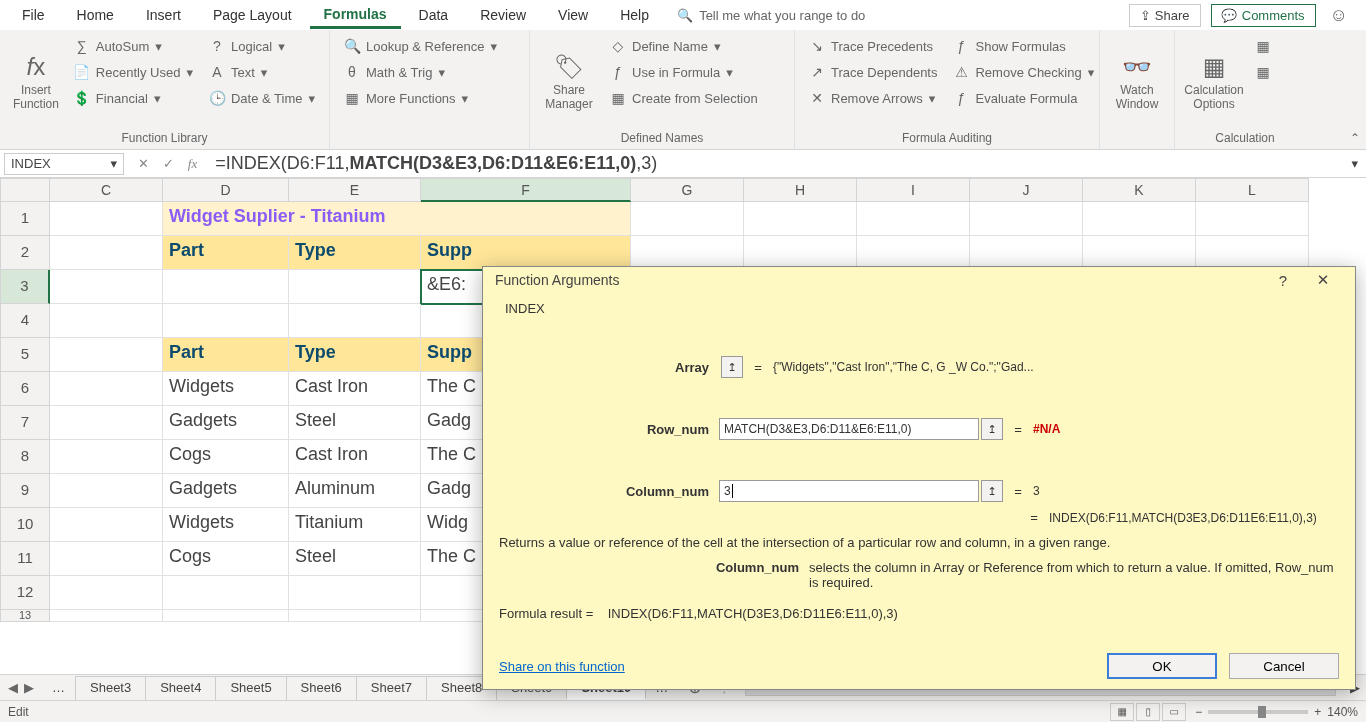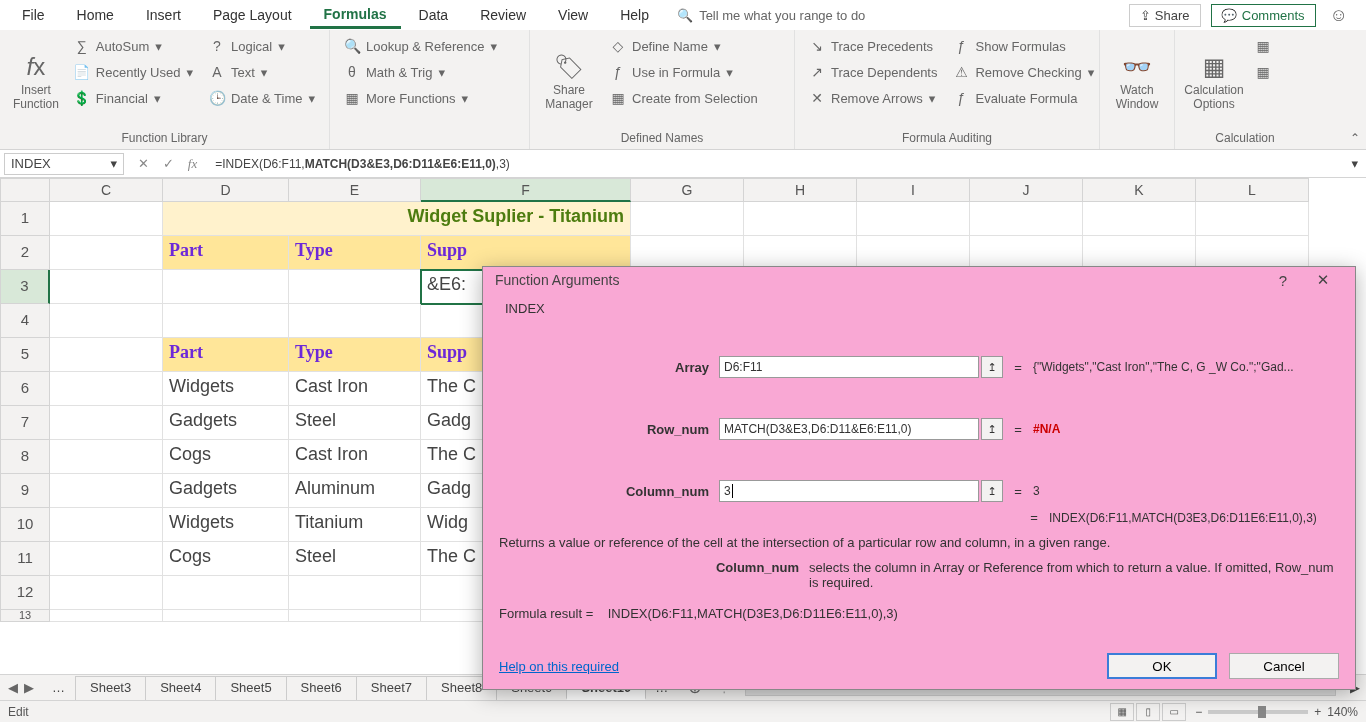--- a/index.html
+++ b/index.html
@@ -25,39 +25,39 @@
 .ribbon .bigbtn .ic { font-size: 24px; }
 .ribbon .smbtn { display: flex; align-items: center; gap: 6px; color: #666; font-size: 13px; height: 24px; padding: 0 4px; white-space: nowrap; }
 .ribbon .smbtn .ic { width: 16px; text-align: center; font-size: 14px; }
 .ribbon .collapse { position: absolute; right: 6px; bottom: 4px; font-size: 12px; color: #666; }
 
 
 .fbar { height: 28px; display: flex; align-items: center; border-bottom: 1px solid #d4d4d4; background: #fff; }
 .namebox { width: 120px; border: 1px solid #ccc; margin: 2px 4px; height: 22px; display: flex; align-items: center; padding: 0 6px; justify-content: space-between; font-size: 13px; }
 .fbar .btns { display: flex; align-items: center; gap: 14px; padding: 0 10px; color: #888; }
 .fbar .fx { font-style: italic; font-family: serif; }
-.fbar .formula { flex: 1; padding: 0 8px; font-size: 12px; }
+.fbar .formula { flex: 1; padding: 0 8px; font-size: 18px; }
 .fbar .formula .hl { font-weight: 600; }
 
 
 .grid { position: relative; background: #fff; }
 .colhdrs { display: flex; height: 24px; }
 .colhdrs .corner { width: 50px; border: 1px solid #d4d4d4; background: #f3f2f1; }
 .colhdrs .ch { border: 1px solid #d4d4d4; border-left: none; background: #f3f2f1; text-align: center; line-height: 22px; font-size: 14px; color: #555; }
 .colhdrs .ch.sel { background: #d8e8d8; border-bottom: 2px solid #217346; }
 .row { display: flex; height: 34px; }
 .row .rh { width: 50px; border: 1px solid #d4d4d4; border-top: none; background: #f3f2f1; text-align: center; line-height: 32px; font-size: 15px; color: #555; }
 .row .rh.sel { background: #d8e8d8; border-right: 2px solid #217346; }
 .row .cell { border-right: 1px solid #e1e1e1; border-bottom: 1px solid #e1e1e1; padding: 4px 6px; font-size: 18px; overflow: hidden; white-space: nowrap; }
-.hdr-y { background: #ffe699; font-weight: 700; color: #6d28d9; font-family: Liberation Serif, serif; }
-.hdr-m { background: #fff2cc; font-weight: 700; color: #4d7c0f; text-align: right; }
+.hdr-y { background: #ffe699; font-weight: 700; color: #0c4a6e; }
+.hdr-m { background: #fff2cc; font-weight: 700; color: #8b5cf6; text-align: left; }
 .activecell { outline: 2px solid #217346; outline-offset: -1px; }
 
 
-.dialog { position: absolute; left: 482px; top: 266px; width: 874px; height: 424px; background: #f9a8d4; border: 1px solid #888; box-shadow: 0 4px 20px rgba(0,0,0,.3); z-index: 100; display: flex; flex-direction: column; }
+.dialog { position: absolute; left: 482px; top: 266px; width: 874px; height: 424px; background: #fef9c3; border: 1px solid #888; box-shadow: 0 4px 20px rgba(0,0,0,.3); z-index: 100; display: flex; flex-direction: column; }
 .dialog .titlebar { height: 32px; display: flex; align-items: center; padding: 0 12px; font-size: 14px; }
 .dialog .titlebar .t { flex: 1; }
 .dialog .titlebar .tb { width: 40px; text-align: center; font-size: 15px; color: #444; cursor: pointer; }
 .dialog .content { flex: 1; padding: 8px 16px; font-size: 13px; color: #333; }
 .dialog .fname { font-size: 13px; margin-bottom: 10px; padding-left: 6px; }
 .dialog .argrow { display: flex; align-items: center; margin-bottom: 8px; margin-top: 40px; }
 .dialog .argrow .albl { width: 220px; text-align: right; font-weight: 700; padding-right: 10px; }
 .dialog .argrow .ainp { width: 260px; height: 22px; border: 1px solid #999; padding: 0 4px; font-size: 12px; display: flex; align-items: center; background: #fff; }
 .dialog .argrow .refbtn { width: 22px; height: 22px; border: 1px solid #999; margin-left: 2px; display: flex; align-items: center; justify-content: center; font-size: 11px; background: #f3f2f1; }
 .dialog .argrow .eq { width: 30px; text-align: center; }
@@ -485,21 +485,20 @@
   <div class="titlebar">
     <span class="t">Function Arguments</span>
     <span class="tb">?</span>
     <span class="tb">✕</span>
   </div>
   <div class="content">
     <div class="fname">INDEX</div>
     <div id="argrows">
         <div class="argrow">
           <div class="albl">Array</div>
-          <div class="ainp">D6:F11</div>
           <div class="refbtn">↥</div>
           <div class="eq">=</div>
           <div class="ares">{"Widgets","Cast Iron","The C, G _W Co.";"Gad...</div>
         </div>
         <div class="argrow">
           <div class="albl">Row_num</div>
           <div class="ainp">MATCH(D3&amp;E3,D6:D11&amp;E6:E11,0)</div>
           <div class="refbtn">↥</div>
           <div class="eq">=</div>
           <div class="ares err">#N/A</div>
@@ -521,21 +520,21 @@
     <div class="argdesc">
       <div class="k">Column_num</div>
       <div class="v">selects the column in Array or Reference from which to return a value. If omitted, Row_num is required.</div>
     </div>
     <div class="fres">
       <span>Formula result =</span>&nbsp;&nbsp;&nbsp;
       <span>INDEX(D6:F11,MATCH(D3E3,D6:D11E6:E11,0),3)</span>
     </div>
   </div>
   <div class="foot">
-    <span class="help">Help on this required</span>
+    <span class="help">Share on this function</span>
     <span class="sp"></span>
     <button class="ok">OK</button>
     <button>Cancel</button>
   </div>
 </div>
 
 <div class="sheetbar">
   <div class="nav">
     <span>◀</span>
     <span>▶</span>

